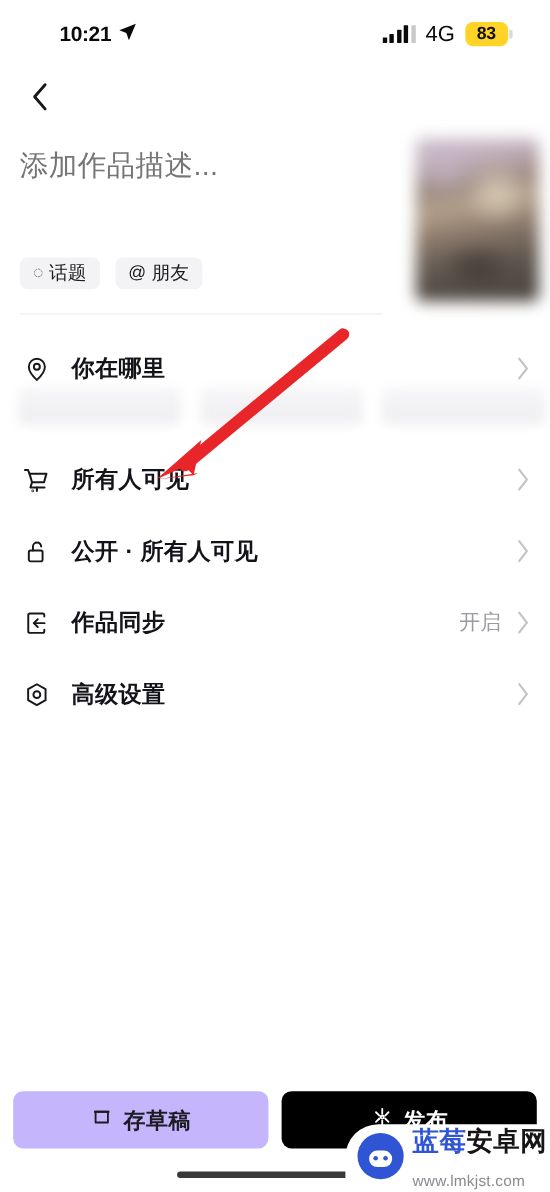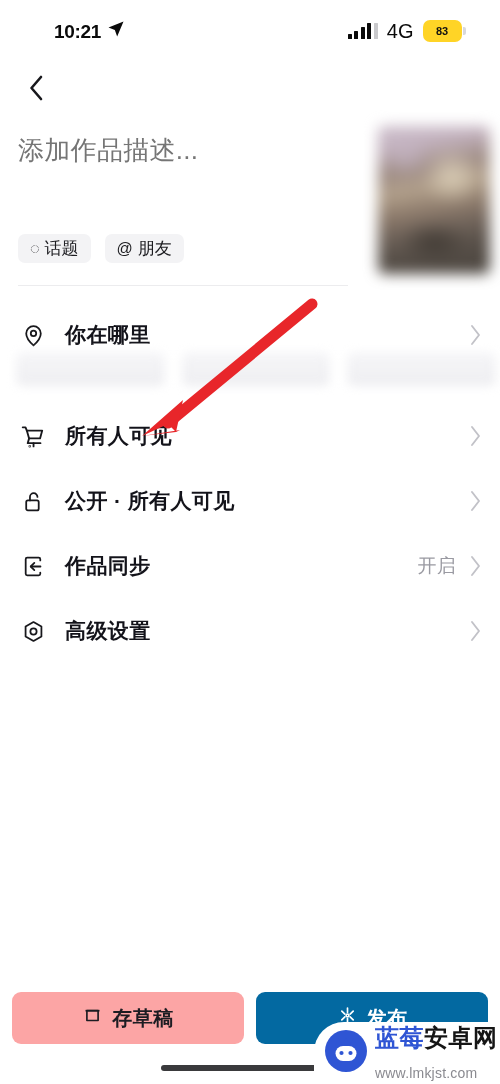--- a/index.html
+++ b/index.html
@@ -39,21 +39,21 @@
   .sb-sig i:nth-child(3) { height: 12px; }
   .sb-sig i:nth-child(4) { height: 16px; }
   .sb-sig i:nth-child(5) { height: 16px; background: #c9c9cc; }
   .sb-net { font-size: 20px; font-weight: 500; color: #0a0a0a; letter-spacing: 0; }
   .sb-batt-wrap { display: flex; align-items: center; }
   .sb-batt {
     background: #ffd426;
     border-radius: 7px;
     min-width: 39px; height: 22px;
     display: flex; align-items: center; justify-content: center;
-    font-size: 11px; font-weight: bold; color: #121212;
+    font-size: 16px; font-weight: bold; color: #121212;
     letter-spacing: -0.2px;
   }
   .sb-batt-cap {
     width: 3px; height: 8px; background: #d8d8dc;
     border-radius: 0 2px 2px 0; margin-left: 1.5px;
   }
 
   
   .navbar {
     position: absolute; top: 62px; left: 0;
@@ -158,30 +158,30 @@
 
   
   .bottombar {
     position: absolute; left: 0; bottom: 0;
     width: 500px; height: 104px;
     background: #ffffff;
   }
   .btn-draft {
     position: absolute; left: 12px; top: 12px;
     width: 232px; height: 52px;
-    background: #fca5a5;
+    background: #c4b5fd;
     border-radius: 9px;
     display: flex; align-items: center; justify-content: center; gap: 9px;
     font-size: 20px; font-weight: bold; color: #1c1c22;
     letter-spacing: 0.5px;
   }
   .btn-publish {
     position: absolute; left: 256px; top: 12px;
     width: 232px; height: 52px;
-    background: #0369a1;
+    background: #000000;
     border-radius: 9px;
     display: flex; align-items: center; justify-content: center; gap: 9px;
     font-size: 20px; font-weight: bold; color: #ffffff;
     letter-spacing: 0.5px;
   }
   .home-ind {
     position: absolute; left: 161px; bottom: 13px;
     width: 178px; height: 6px;
     background: #3a3a3c;
     border-radius: 3px;

